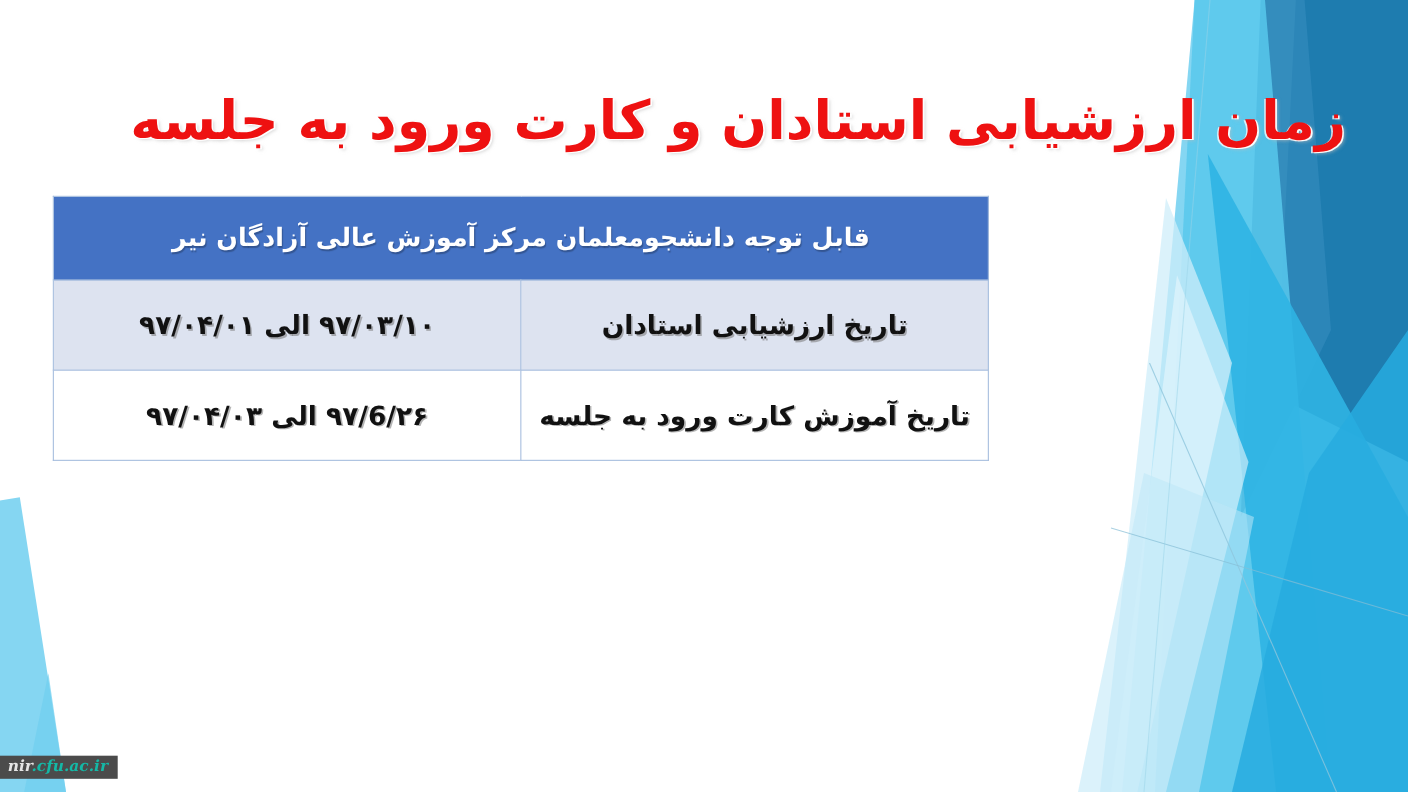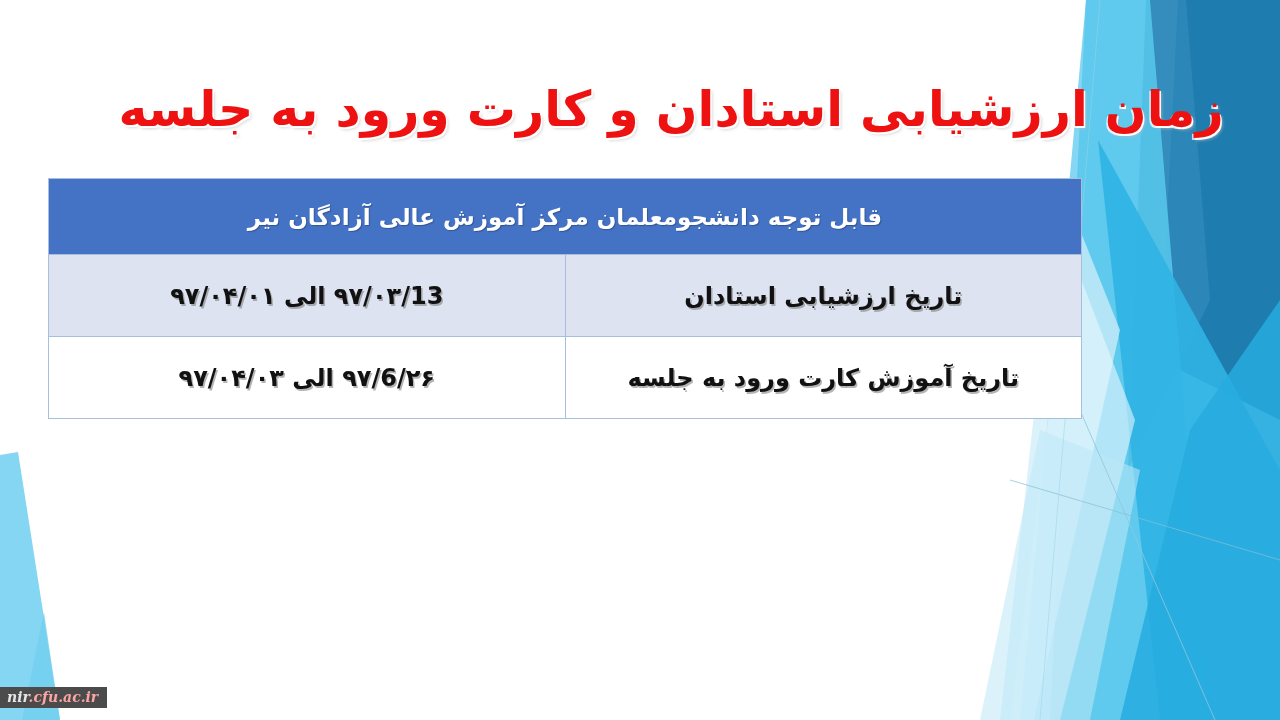--- a/index.html
+++ b/index.html
@@ -43,21 +43,21 @@
        1.5px 1.5px 0 rgba(255,255,255,.95),
       -1.5px 1.5px 0 rgba(255,255,255,.75),
        2.5px 2.5px 3px rgba(190,190,190,.55);
     white-space:nowrap;
   }
 
   
   #info-table {
     position:absolute;
     left:48px; top:178px;
-    width:1034px;
+    width:851px;
     border-collapse:collapse;
     direction:rtl;
     table-layout:fixed;
   }
   #info-table td, #info-table th {
     border:1px solid #A7BEDE;
     padding:0;
     vertical-align:middle;
   }
 
@@ -125,21 +125,21 @@
     padding:3px 9px 4px 7px;
     direction:ltr;
     font-family:"DejaVu Serif", serif;
     font-style:italic;
     font-weight:bold;
     font-size:14px;
     line-height:1;
     white-space:nowrap;
   }
   #watermark .wm-a { color:#e5e5e5; }
-  #watermark .wm-b { color:#fca5a5;margin-top:24px; }
+  #watermark .wm-b { color:#14b8a6;margin-top:24px; }
 </style>
 </head>
 <body>
 
 <div id="slide">
 
   <svg id="bg-art" viewBox="0 0 1280 720" preserveAspectRatio="none" aria-hidden="true">
 
     <polygon points="1086,0 1280,0 1280,720 1020,720" fill="#85D6F2"></polygon>
 
@@ -166,21 +166,21 @@
 
   <table id="info-table">
     <thead>
       <tr>
         <th class="thead-cell" colspan="2">قابل توجه دانشجومعلمان مرکز آموزش عالی آزادگان نیر</th>
       </tr>
     </thead>
     <tbody>
       <tr class="row-striped">
         <td class="cell-label" style="width:518px;">تاریخ ارزشیابی استادان</td>
-        <td class="cell-value" style="width:516px;">۹۷/۰۳/13 الی ۹۷/۰۴/۰۱</td>
+        <td class="cell-value" style="width:516px;">۹۷/۰۳/۱۰ الی ۹۷/۰۴/۰۱</td>
       </tr>
       <tr class="row-plain">
         <td class="cell-label">تاریخ آموزش کارت ورود به جلسه</td>
         <td class="cell-value">۹۷/6/۲۶ الی ۹۷/۰۴/۰۳</td>
       </tr>
     </tbody>
   </table>
 
 
   <div id="watermark">

